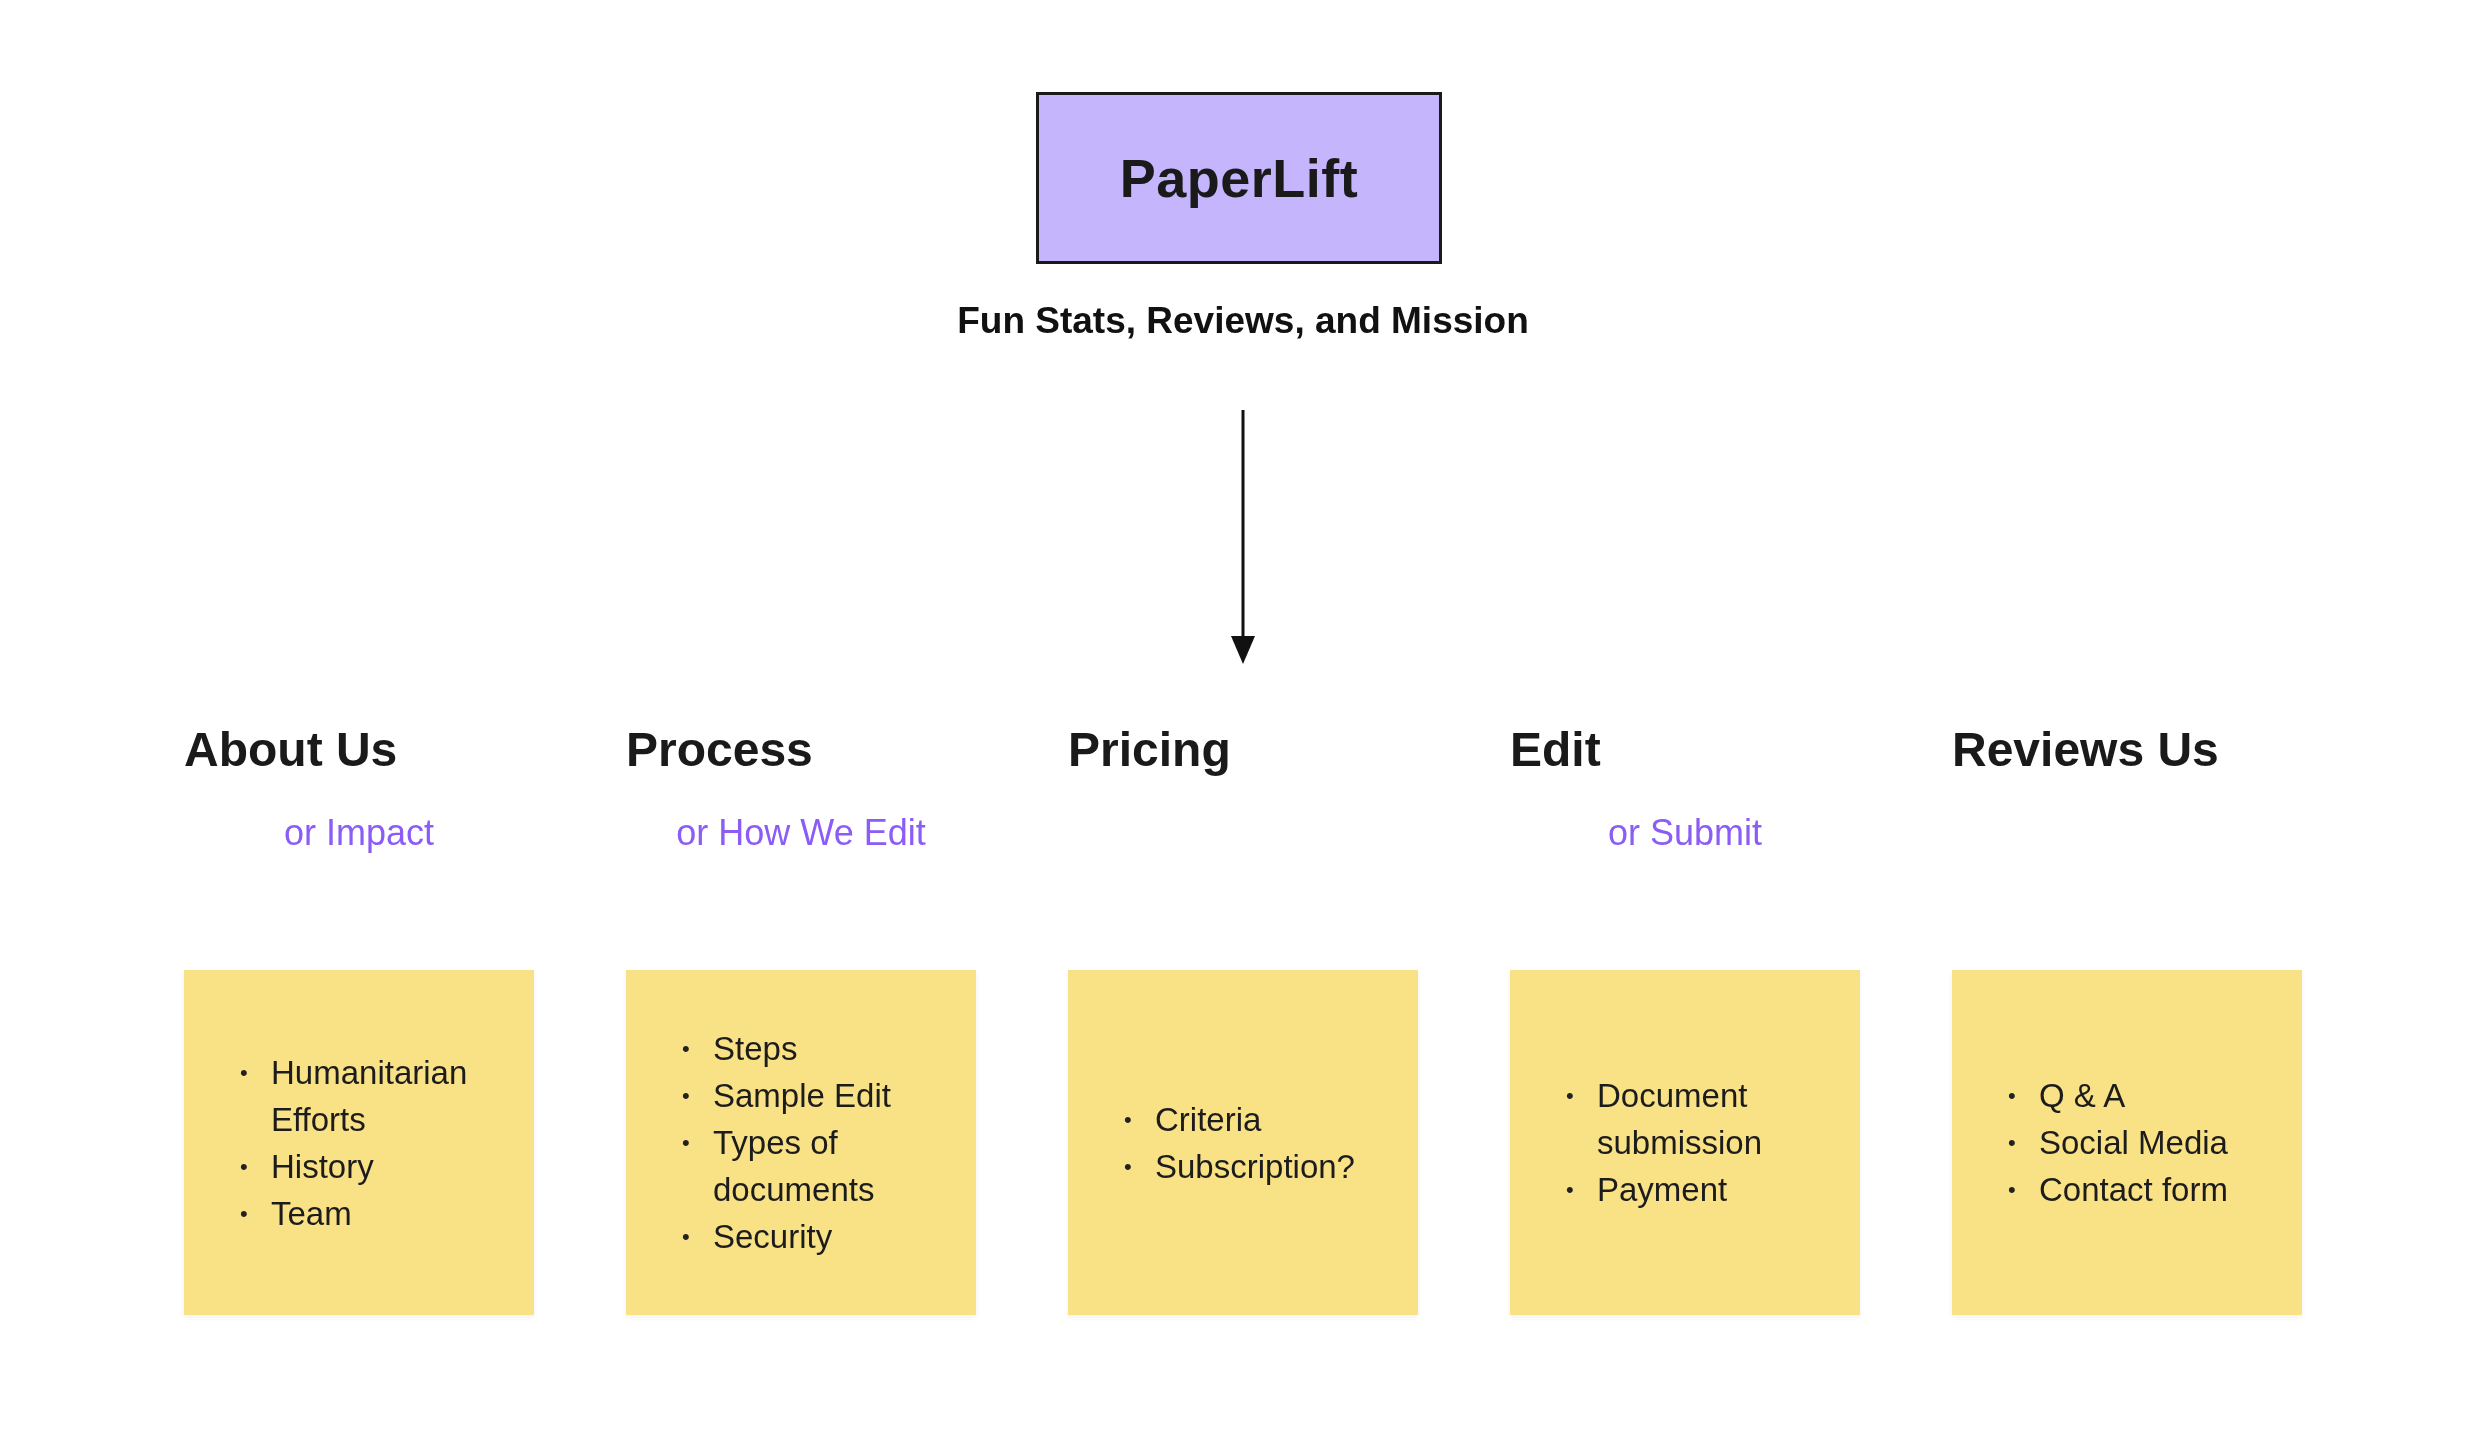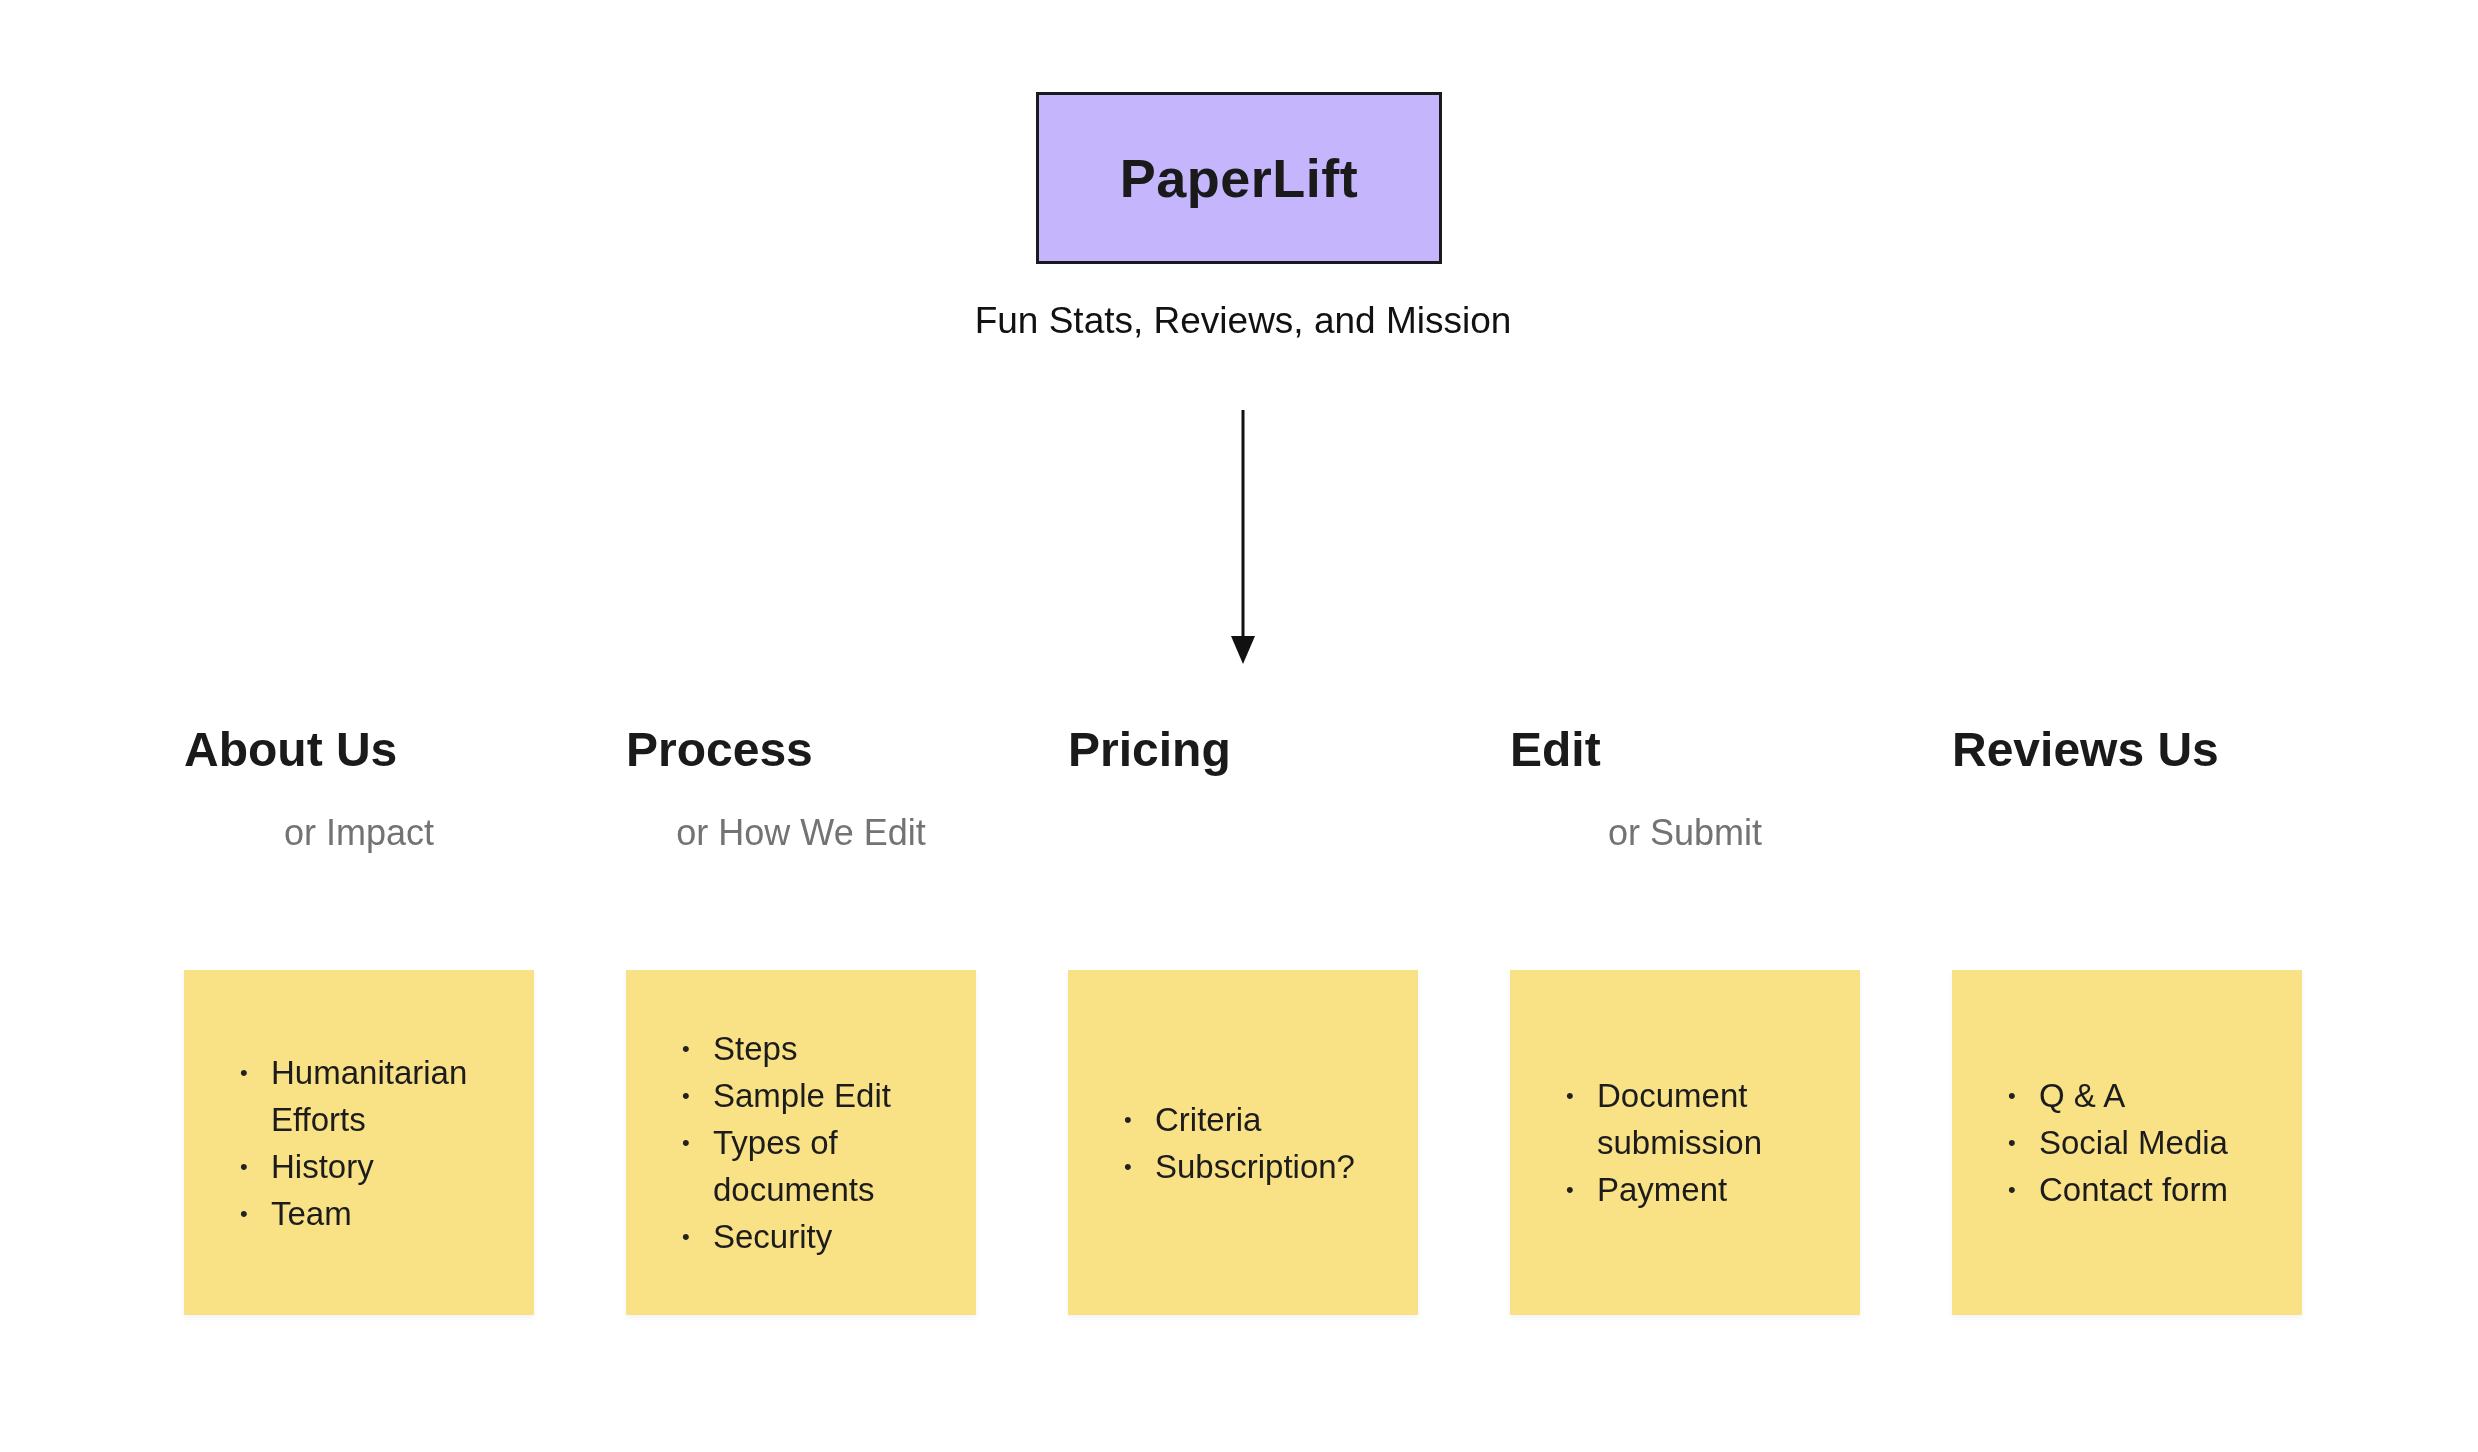--- a/index.html
+++ b/index.html
@@ -37,21 +37,21 @@
   }
 
   
   .subtitle-text {
     position: absolute;
     left: 843px;
     top: 300px;
     width: 800px;
     text-align: center;
     font-size: 37px;
-    font-weight: 400;
+    font-weight: 700;
     color: #111111;
   }
 
   
   .arrow-connector {
     position: absolute;
     left: 1224px;
     top: 408px;
     width: 38px;
     height: 256px;
@@ -79,21 +79,21 @@
   }
   .alt-area {
     height: 188px;
     padding-top: 24px;
     box-sizing: border-box;
     text-align: center;
   }
   .alt-label {
     font-size: 36px;
     line-height: 53px;
-    color: #737373;
+    color: #8b5cf6;
   }
 
   
   .sticky-note {
     position: relative;
     width: 350px;
     height: 345px;
     background: #f9e185;
     box-sizing: border-box;
     display: flex;

